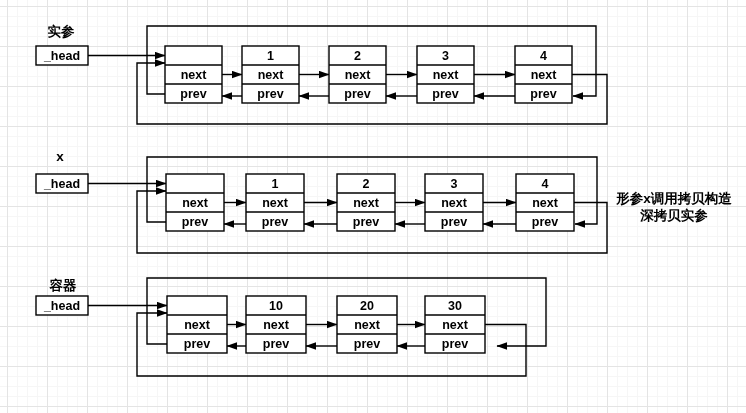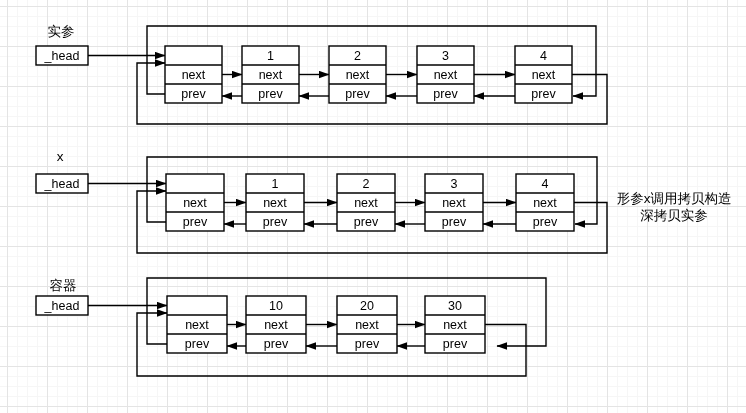--- a/index.html
+++ b/index.html
@@ -9,20 +9,21 @@
     width:746px;height:413px;
     overflow:hidden;
     background-color:#ffffff;
     background-image:
       linear-gradient(#e4e4e4 1px, transparent 1px),
       linear-gradient(90deg, #e4e4e4 1px, transparent 1px),
       linear-gradient(#f6f6f6 1px, transparent 1px),
       linear-gradient(90deg, #f6f6f6 1px, transparent 1px);
     background-size:40px 40px,40px 40px,10px 10px,10px 10px;
     background-position:7px 6px,7px 6px,7px 6px,7px 6px;
+    font-weight:bold;
   }
   svg{display:block;}
   .box{fill:#ffffff;stroke:#000000;stroke-width:1.4;}
   .ln{stroke:#000000;stroke-width:1.4;fill:none;}
   .txt{font-family:"Liberation Sans","DejaVu Sans",sans-serif;font-size:12.5px;fill:#000000;}
   .lbl{font-family:"Liberation Sans","DejaVu Sans",sans-serif;font-size:13.5px;fill:#000000;}
 </style>
 </head>
 <body>
 

